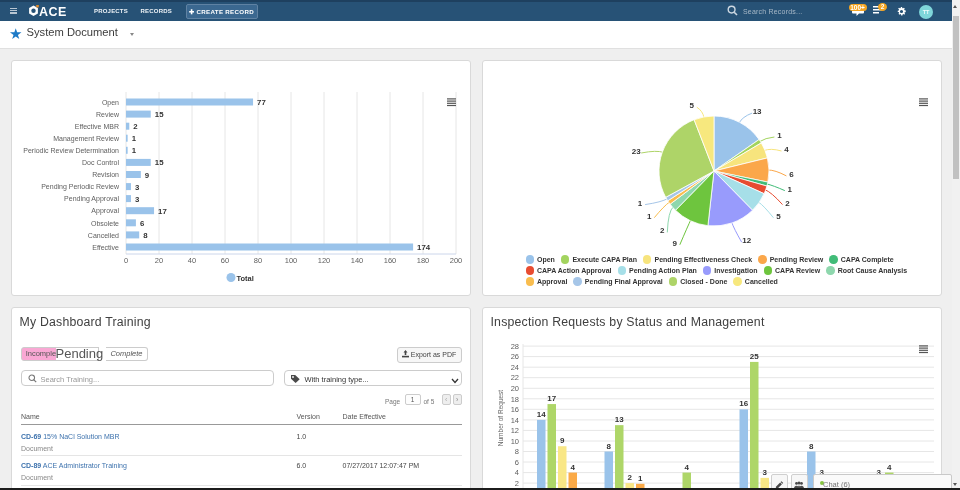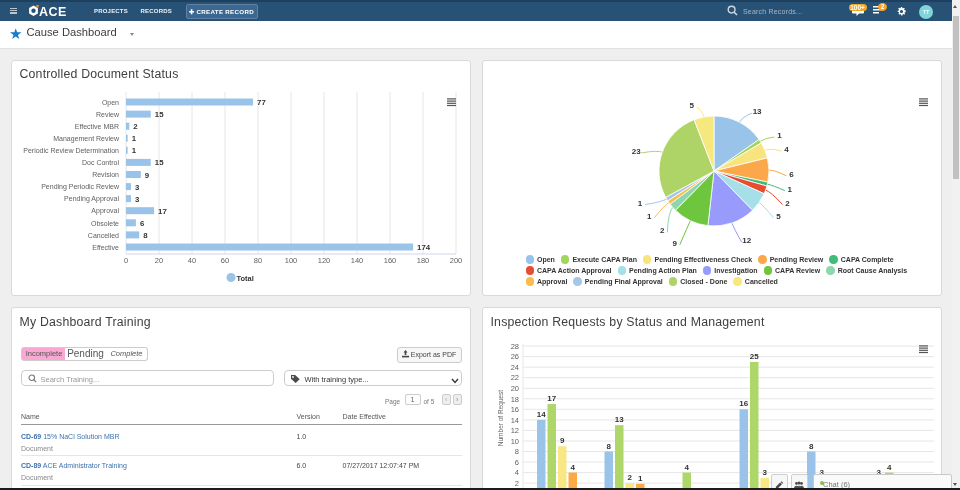--- a/index.html
+++ b/index.html
@@ -72,26 +72,25 @@
     <div id="avatar" class="abs">TT</div>
   </div>
 
   <div class="abs" style="left:951.5px;top:0;width:8.5px;height:490px;background:#f1f1f1"></div>
   <div class="abs" style="left:952.5px;top:16px;width:6.5px;height:163px;background:#c1c1c1"></div>
   <div class="abs" style="left:953.2px;top:4.5px;width:0;height:0;border-left:2.8px solid transparent;border-right:2.8px solid transparent;border-bottom:3.6px solid #555;"></div>
   <div class="abs" style="left:953.2px;top:482.5px;width:0;height:0;border-left:2.8px solid transparent;border-right:2.8px solid transparent;border-top:3.6px solid #555;"></div>
 
   <div id="hdr" class="abs">
       <span class="star">★</span>
-      <span class="title">Cause Dashboard</span>
+      <span class="title">System Document</span>
       <span class="caret"></span>
     </div>
 
   <div class="panel abs" style="left:10.5px;top:59.5px;width:460.5px;height:236px">
-    <div class="ptitle">Controlled Document Status</div>
     <svg width="458" height="234" style="position:absolute;left:0;top:0">
 <line x1="114.0" y1="31" x2="114.0" y2="193" stroke="#e6e6e6" stroke-width="1"></line>
 <line x1="147.0" y1="31" x2="147.0" y2="193" stroke="#e6e6e6" stroke-width="1"></line>
 <line x1="180.0" y1="31" x2="180.0" y2="193" stroke="#e6e6e6" stroke-width="1"></line>
 <line x1="213.0" y1="31" x2="213.0" y2="193" stroke="#e6e6e6" stroke-width="1"></line>
 <line x1="246.0" y1="31" x2="246.0" y2="193" stroke="#e6e6e6" stroke-width="1"></line>
 <line x1="279.0" y1="31" x2="279.0" y2="193" stroke="#e6e6e6" stroke-width="1"></line>
 <line x1="312.0" y1="31" x2="312.0" y2="193" stroke="#e6e6e6" stroke-width="1"></line>
 <line x1="345.0" y1="31" x2="345.0" y2="193" stroke="#e6e6e6" stroke-width="1"></line>
 <line x1="378.0" y1="31" x2="378.0" y2="193" stroke="#e6e6e6" stroke-width="1"></line>
@@ -226,21 +225,21 @@
           <span class="li"><span class="dot" style="background:#a6c6e8"></span>Pending Final Approval</span>
           <span class="li"><span class="dot" style="background:#aed468"></span>Closed - Done</span>
           <span class="li"><span class="dot" style="background:#f7e87e"></span>Cancelled</span>
         </div>
     </div>
   </div>
 
   <div class="panel abs" style="left:10.5px;top:307px;width:460.5px;height:200px">
     <div class="ptitle">My Dashboard Training</div>
     <div class="btn" style="left:9.5px;top:39px;width:46px;height:13.5px;line-height:12.5px;background:#f9a8d4;border-radius:3px 0 0 3px;font-size:7.5px;">Incomplete</div>
-    <div class="btn" style="left:53px;top:39px;width:43px;height:13.5px;line-height:12.5px;border-radius:0;border-left:none;font-size:10px;">Pending</div>
+    <div class="btn" style="left:44px;top:39px;width:43px;height:13.5px;line-height:12.5px;border-radius:0;border-left:none;font-size:13px;">Pending</div>
     <div class="btn" style="left:94.5px;top:39px;width:42px;height:13.5px;line-height:12.5px;border-radius:0 3px 3px 0;border-left:none;font-size:7.5px;font-style:italic;">Complete</div>
     <div class="btn" style="left:385px;top:39px;width:65px;height:15.5px;line-height:14px;background:#f7f7f7;color:#444;font-size:7px;white-space:nowrap;">
       <svg width="7" height="8" viewBox="0 0 7 8" style="vertical-align:-1px">
           <path d="M3.5 0 L5.5 2.5 L4.3 2.5 L4.3 5 L2.7 5 L2.7 2.5 L1.5 2.5 Z" fill="#444"></path>
           <rect x="0" y="5.8" width="7" height="1.6" fill="#444"></rect>
         </svg>
       Export as PDF</div>
     <div class="btn" style="left:9.5px;top:62px;width:253px;height:16px;border-radius:4px;"></div>
     <svg class="abs" style="left:16px;top:66px" width="9" height="9" viewBox="0 0 11 11">
       <circle cx="4.6" cy="4.6" r="3.4" fill="none" stroke="#777" stroke-width="1.3"></circle>

